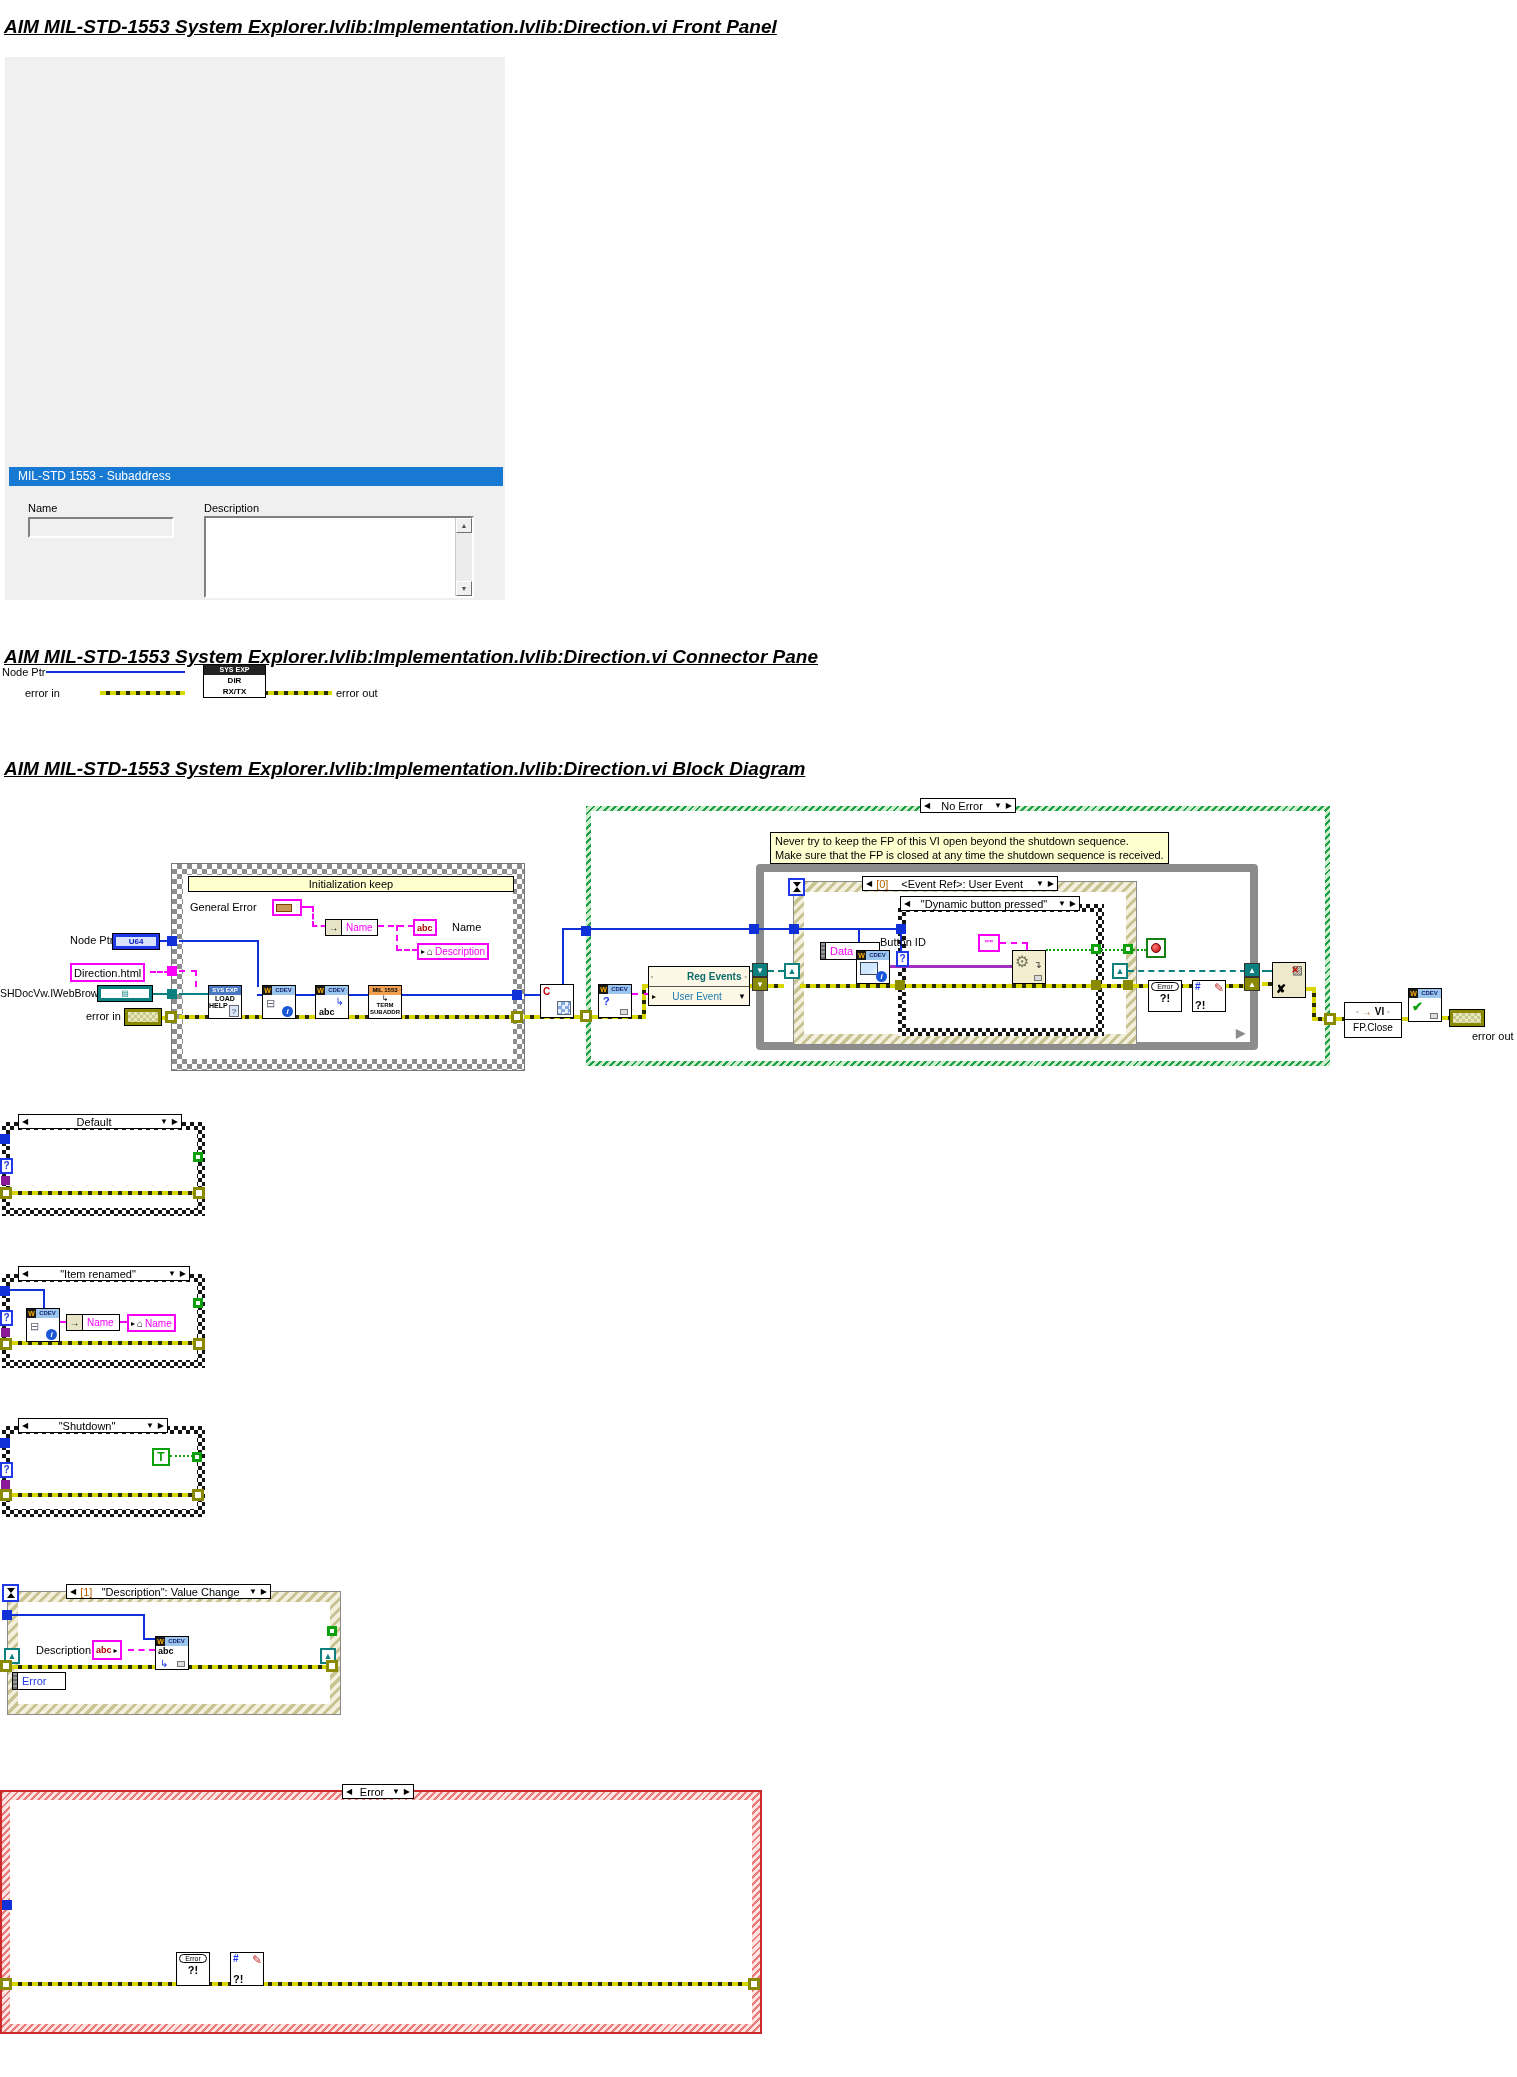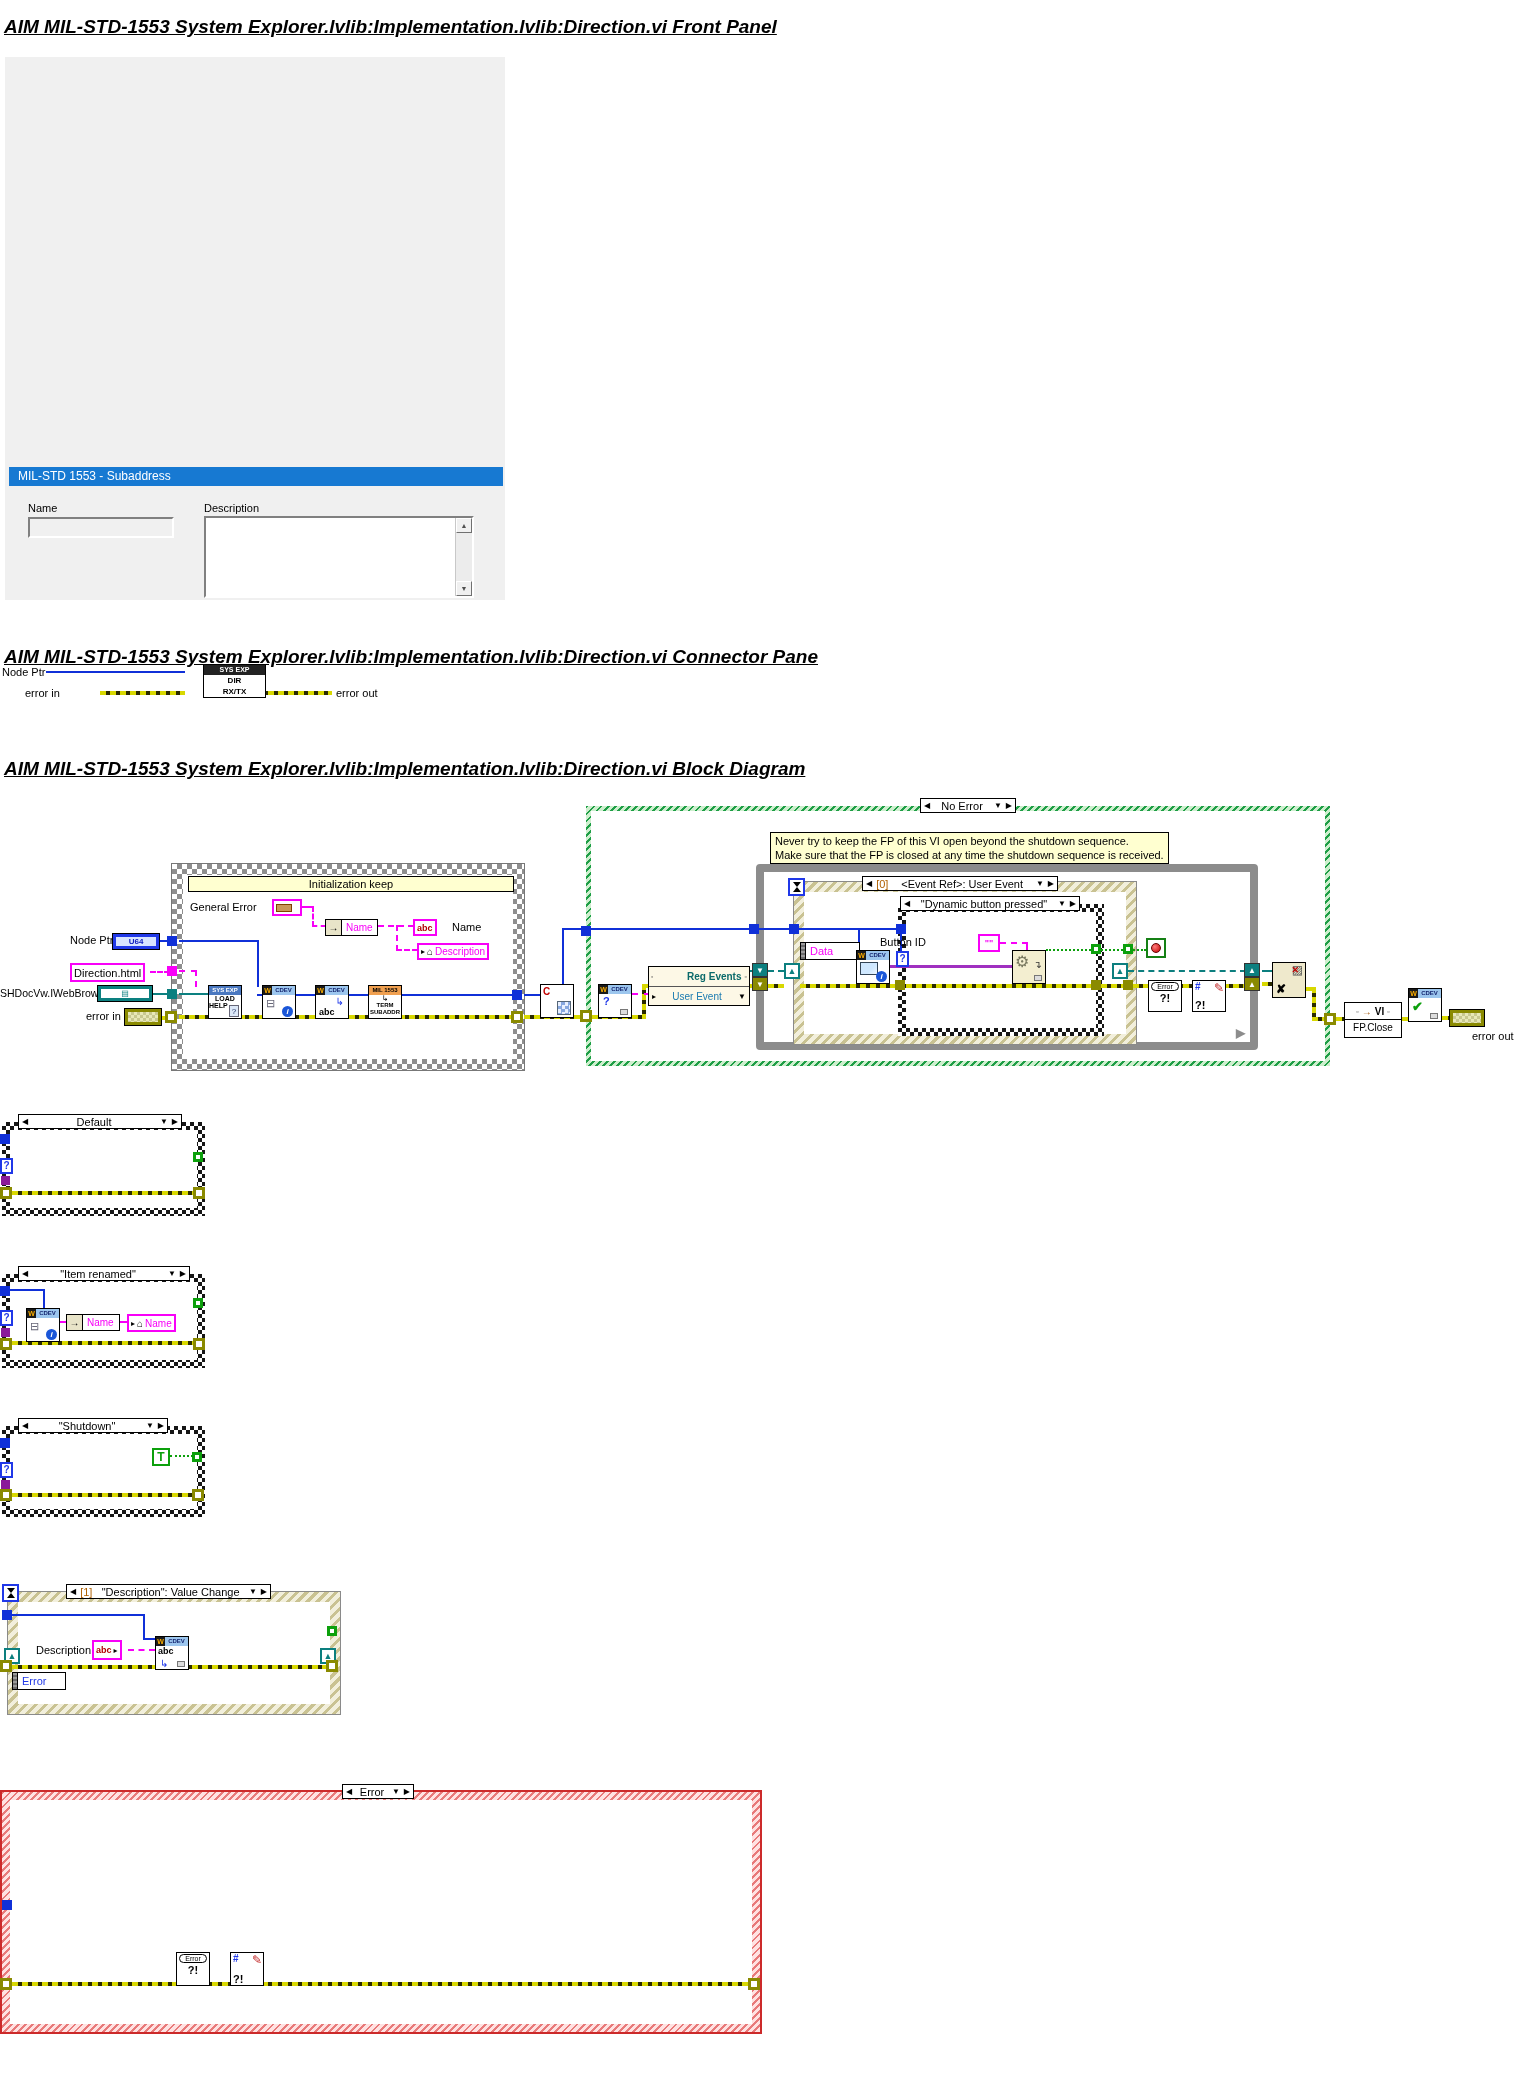--- a/index.html
+++ b/index.html
@@ -320,21 +320,21 @@
 <div class="case-check" style="left:898px;top:904px;width:206px;height:132px"></div>
 <div class="sel" style="left:900px;top:896px;width:180px">
   <span class="sarr">◀</span>
   <span class="slbl">"Dynamic button pressed"</span>
   <span class="sarr">▼</span>
   <span class="sarr">▶</span>
 </div>
 <i class="tun t-blue" style="left:896px;top:924px"></i>
 <i class="wv blue" style="left:900px;top:934px;height:18px"></i>
 <div class="qsel" style="left:896px;top:951px">?</div>
-<div class="dnode" style="left:800px;top:942px;width:60px">
+<div class="dnode" style="left:820px;top:942px;width:60px">
   <span class="bar"></span>
   <span class="txt" style="color:#f800f8">Data</span>
 </div>
 <i class="wh pink-h" style="left:842px;top:957px;width:16px"></i>
 <div class="vi" style="left:856px;top:950px">
   <div class="hd">
       <span class="w">W</span>
       <span class="nm">CDEV</span>
     </div>
   <div class="bd">

